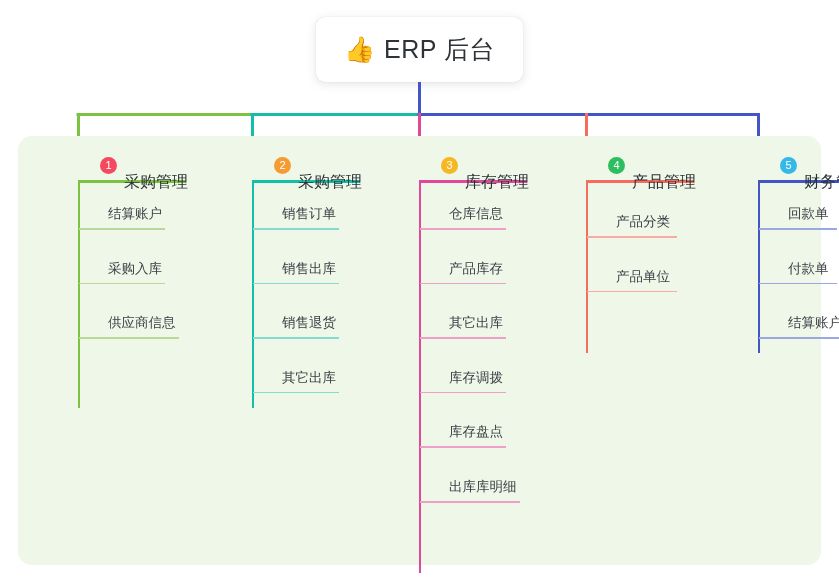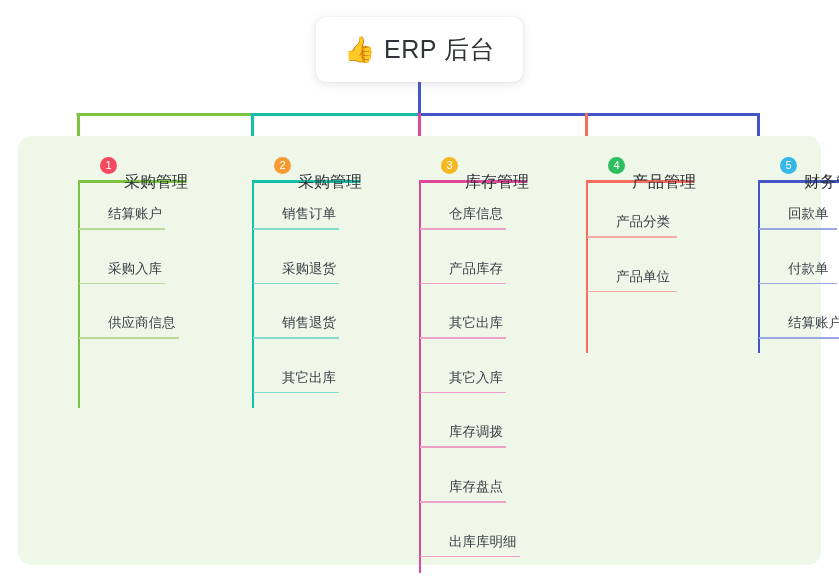--- a/index.html
+++ b/index.html
@@ -115,21 +115,21 @@
             <span class="badge" style="background: rgb(245, 155, 50);">2</span>
             <span class="col-title">采购管理</span>
           </div>
           <div class="head-rule" style="background: rgb(19, 191, 166); width: 108px;"></div>
           <div class="trunk" style="background: rgb(19, 191, 166); top: 44px; height: 228px;"></div>
           <div class="leaf" style="margin-top: 5px;">
             <div class="leaf-label">销售订单</div>
             <div class="leaf-rule" style="background: rgb(134, 219, 207); width: 86px;"></div>
           </div>
           <div class="leaf" style="margin-top: 13px;">
-            <div class="leaf-label">采购退货</div>
+            <div class="leaf-label">销售出库</div>
             <div class="leaf-rule" style="background: rgb(134, 219, 207); width: 86px;"></div>
           </div>
           <div class="leaf" style="margin-top: 13px;">
             <div class="leaf-label">销售退货</div>
             <div class="leaf-rule" style="background: rgb(134, 219, 207); width: 86px;"></div>
           </div>
           <div class="leaf" style="margin-top: 13px;">
             <div class="leaf-label">其它出库</div>
             <div class="leaf-rule" style="background: rgb(134, 219, 207); width: 86px;"></div>
           </div>
@@ -147,24 +147,20 @@
           </div>
           <div class="leaf" style="margin-top: 13px;">
             <div class="leaf-label">产品库存</div>
             <div class="leaf-rule" style="background: rgb(239, 160, 200); width: 86px;"></div>
           </div>
           <div class="leaf" style="margin-top: 13px;">
             <div class="leaf-label">其它出库</div>
             <div class="leaf-rule" style="background: rgb(239, 160, 200); width: 86px;"></div>
           </div>
           <div class="leaf" style="margin-top: 13px;">
-            <div class="leaf-label">其它入库</div>
-            <div class="leaf-rule" style="background: rgb(239, 160, 200); width: 86px;"></div>
-          </div>
-          <div class="leaf" style="margin-top: 13px;">
             <div class="leaf-label">库存调拨</div>
             <div class="leaf-rule" style="background: rgb(239, 160, 200); width: 86px;"></div>
           </div>
           <div class="leaf" style="margin-top: 13px;">
             <div class="leaf-label">库存盘点</div>
             <div class="leaf-rule" style="background: rgb(239, 160, 200); width: 86px;"></div>
           </div>
           <div class="leaf" style="margin-top: 13px;">
             <div class="leaf-label">出库库明细</div>
             <div class="leaf-rule" style="background: rgb(239, 160, 200); width: 100px;"></div>

